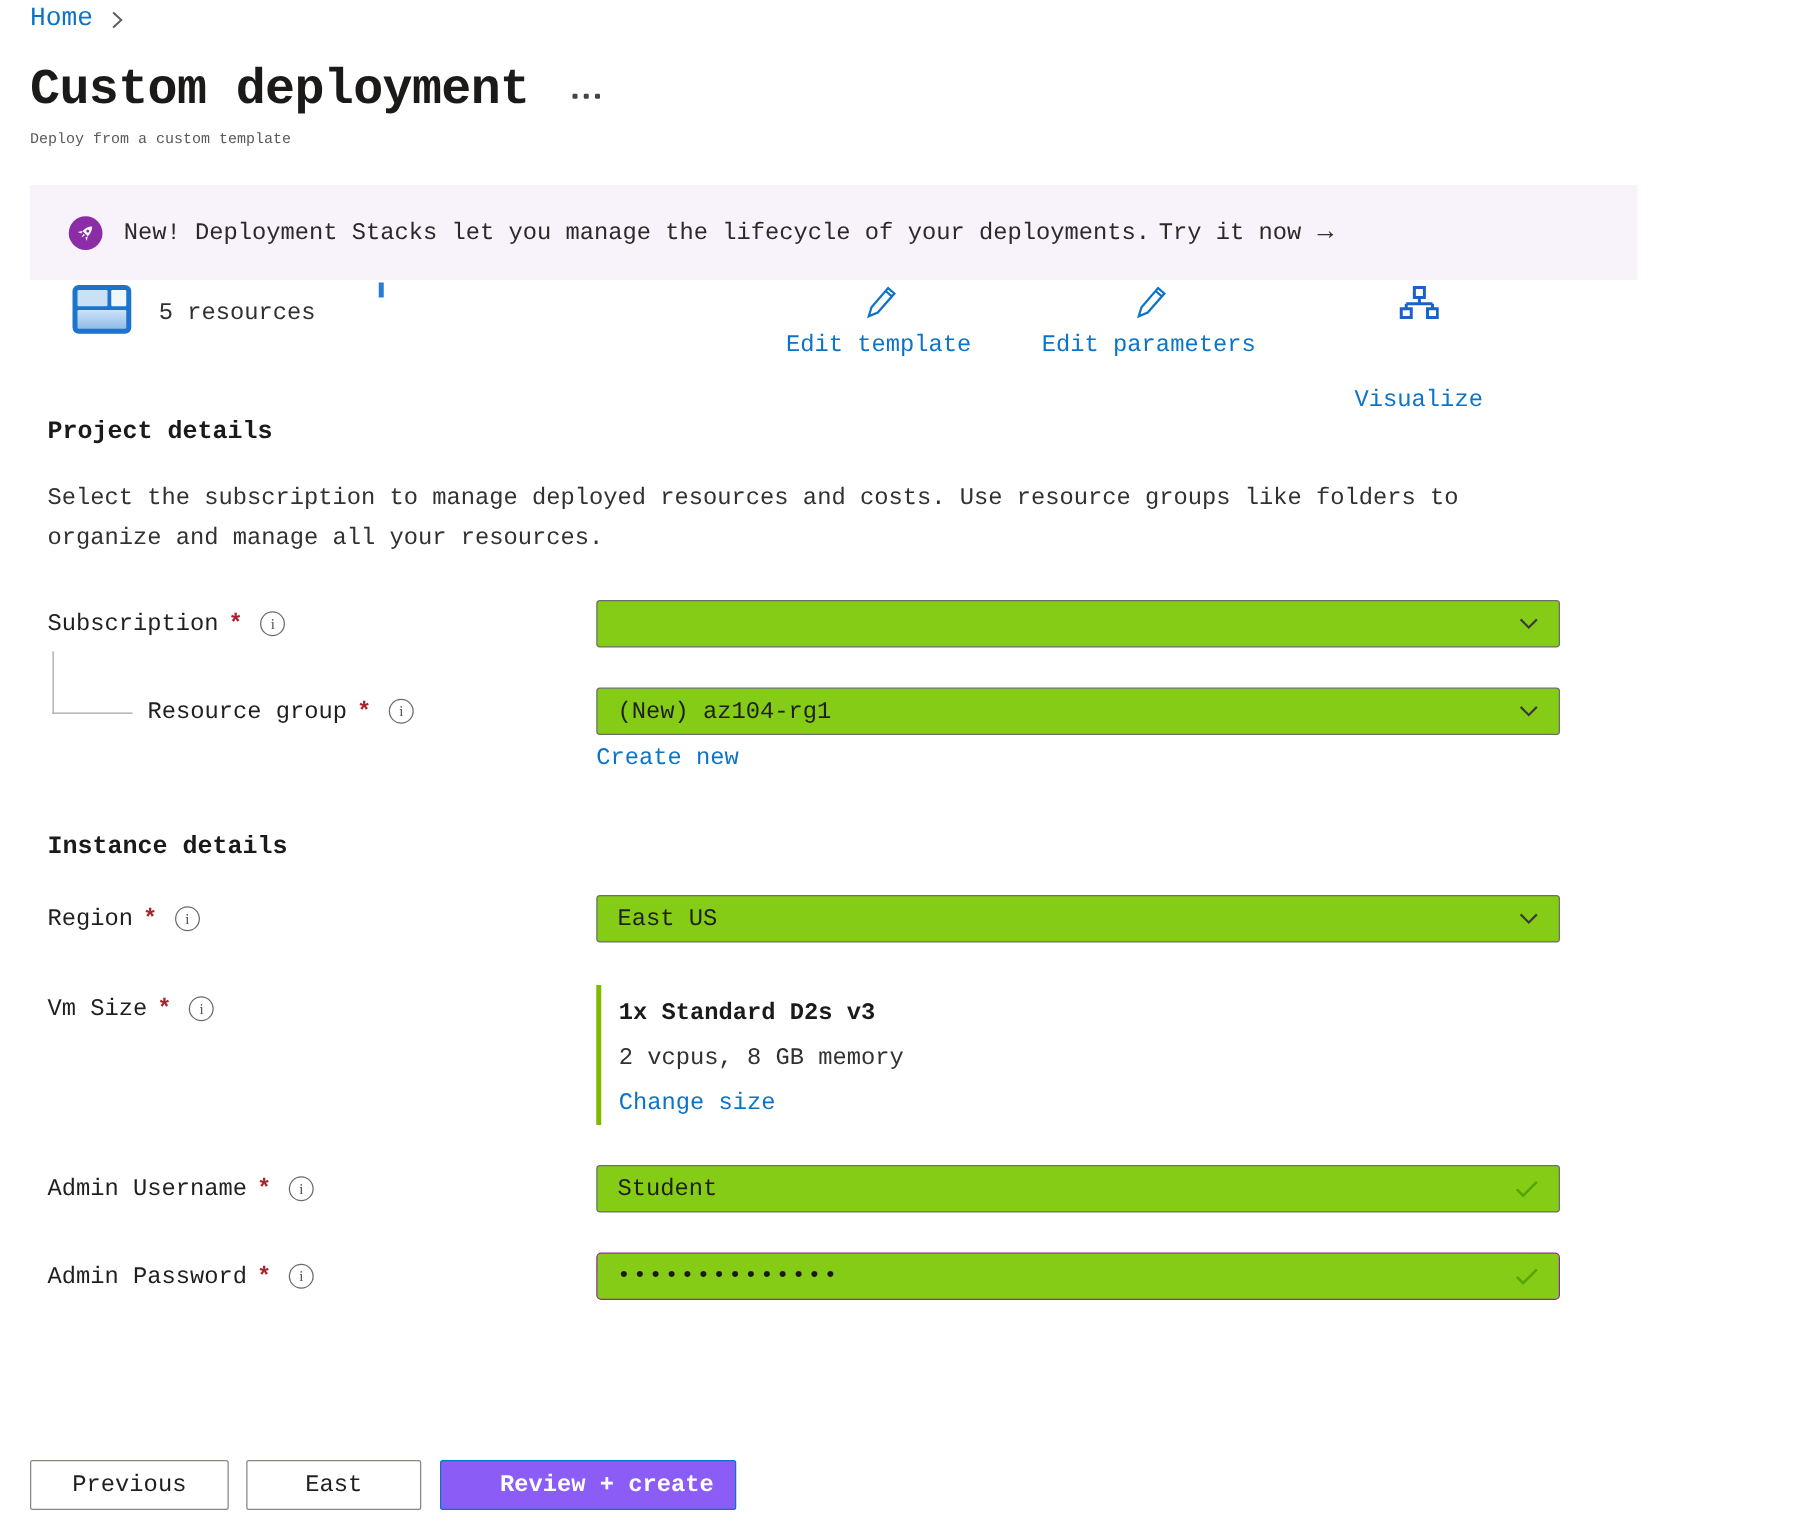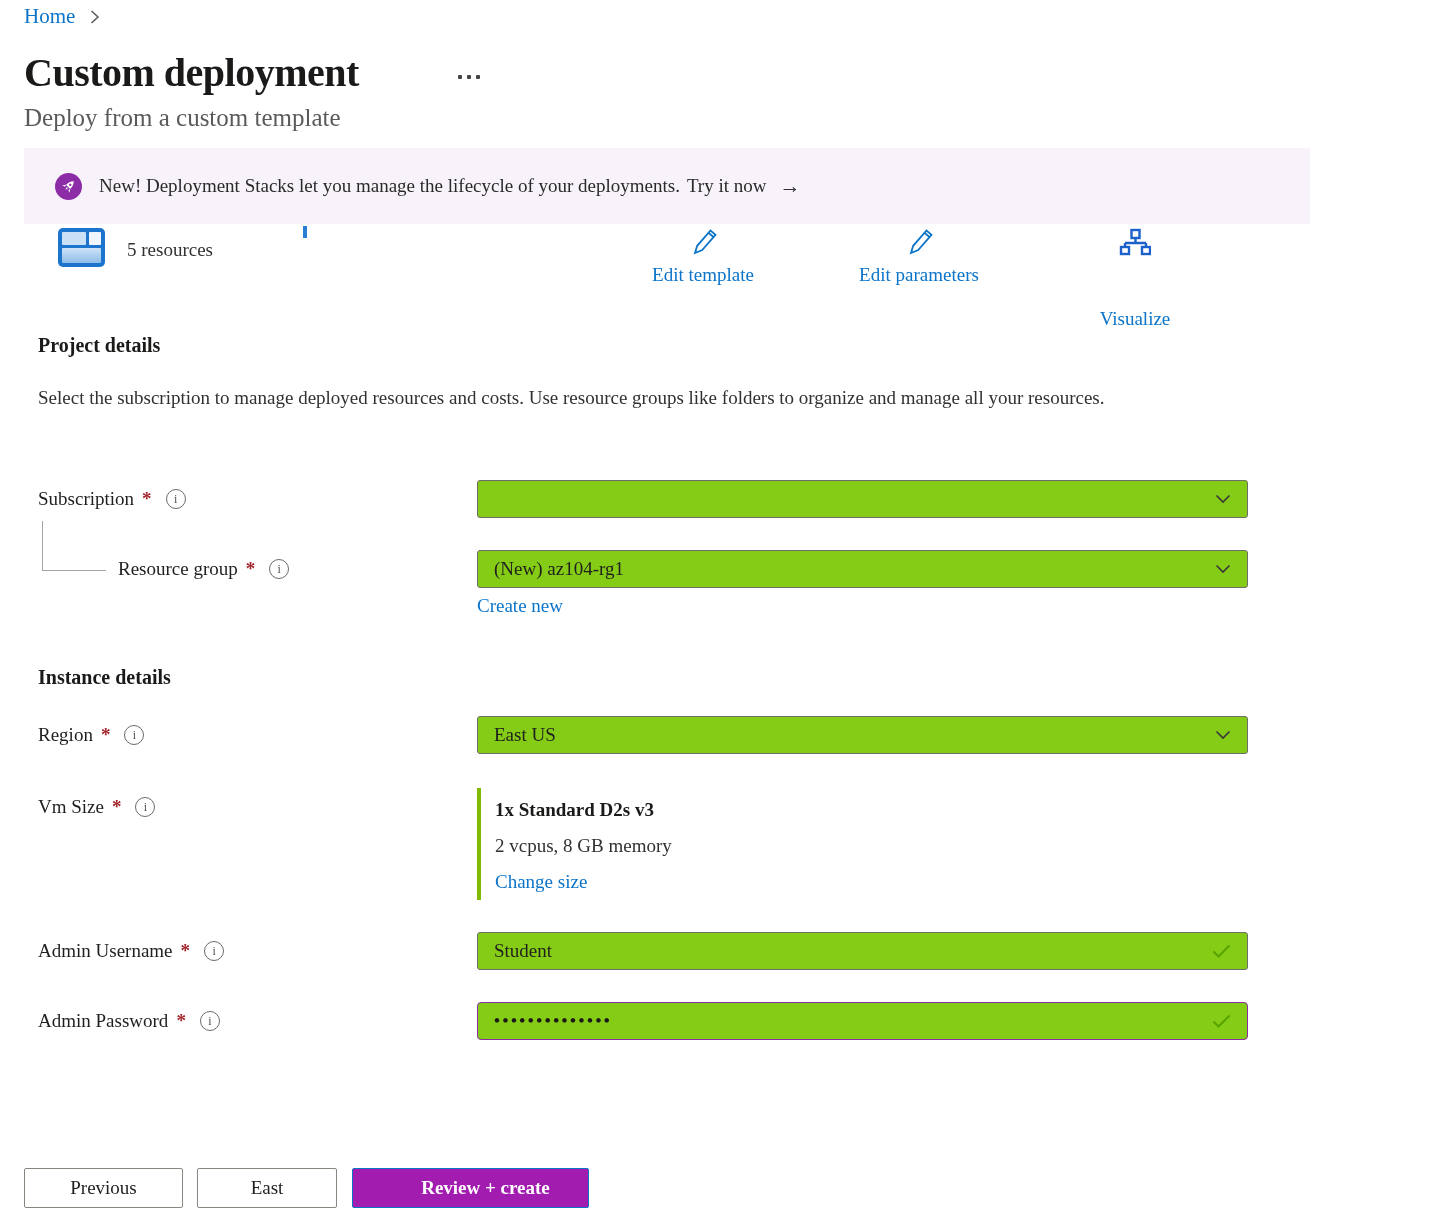--- a/index.html
+++ b/index.html
@@ -1,28 +1,28 @@
 <!DOCTYPE html>
 <html><head>
 <meta charset="utf-8">
 <style>
   html,body{margin:0;padding:0;background:#fff;}
   #page{
     position:relative;width:1310px;height:1219px;background:#ffffff;overflow:hidden;
-    font-family:Liberation Serif, serif;color:#201f1e;
+    font-family:Liberation Mono, monospace;color:#201f1e;
   }
   
   .breadcrumb{position:absolute;left:24px;top:4px;display:flex;align-items:center;gap:14px;}
   .breadcrumb a{font-size:21px;color:#0b74c9;text-decoration:none;cursor:pointer;}
   
   .page-title{position:absolute;left:24px;top:50px;font-size:40px;font-weight:600;letter-spacing:-0.5px;color:#1b1a19;line-height:46px;}
   .more-dots{position:absolute;left:454px;top:71px;display:flex;gap:5px;cursor:pointer;padding:4px;}
   .more-dots i{width:4px;height:4px;background:#444;border-radius:1px;display:block;}
   .close-btn{position:absolute;left:1412px;top:62px;width:32px;height:32px;display:flex;align-items:center;justify-content:center;cursor:pointer;}
-  .page-subtitle{position:absolute;left:24px;top:104px;font-size:25px;color:#5b5a58;}
+  .page-subtitle{position:absolute;left:24px;top:104px;font-size:12px;color:#5b5a58;}
   
   .banner{position:absolute;left:24px;top:148px;width:1432px;height:76px;background:#f8f3fa;display:flex;align-items:center;}
   .banner-icon{width:27px;height:27px;border-radius:50%;background:#8c2ca6;margin-left:31px;flex:0 0 auto;display:flex;align-items:center;justify-content:center;}
   .banner-text{margin-left:17px;font-size:19px;color:#2b2a29;display:flex;align-items:center;gap:7px;}
   .banner-arrow{font-size:21px;margin-left:6px;color:#323130;}
   .banner-link{cursor:pointer;}
   
   .tpl-icon{position:absolute;left:58px;top:228px;width:47px;height:39px;background:#1d74cc;border-radius:5px;padding:4px;box-sizing:border-box;display:grid;grid-template-columns:2fr 1fr;grid-template-rows:1fr 1.2fr;gap:3px;cursor:default;}
   .tpl-icon b{display:block;border-radius:1px;}
   .tpl-a{background:#c9e0f6;}
@@ -51,21 +51,21 @@
   .link{color:#0b74c9;font-size:19px;cursor:pointer;text-decoration:none;}
   .create-new{position:absolute;left:477px;top:595px;}
   
   .vm-block{position:absolute;left:477px;top:788px;border-left:4px solid #7fba00;padding:4px 0 0 14px;}
   .vm-title{font-size:19px;font-weight:700;line-height:36px;color:#1b1a19;}
   .vm-specs{font-size:19px;line-height:36px;color:#323130;}
   .vm-change{line-height:36px;display:inline-block;}
   
   .btn{position:absolute;top:1168px;height:40px;box-sizing:border-box;border-radius:2px;font-size:19px;display:flex;align-items:center;justify-content:center;cursor:pointer;font-family:inherit;text-align:right;}
   .btn.secondary{background:#fff;border:1px solid #88867f;color:#201f1e;}
-  .btn.primary{background:#a21caf;border:1px solid #0b74c9;color:#fff;font-weight:600;padding-left:36px;}
+  .btn.primary{background:#8b5cf6;border:1px solid #0b74c9;color:#fff;font-weight:600;padding-left:36px;}
   .btn-prev{left:24px;width:159px;}
   .btn-next{left:197px;width:140px;}
   .btn-review{left:352px;width:237px;}
 </style>
 </head>
 <body>
 
 <div id="page">
 
   <div class="breadcrumb">

